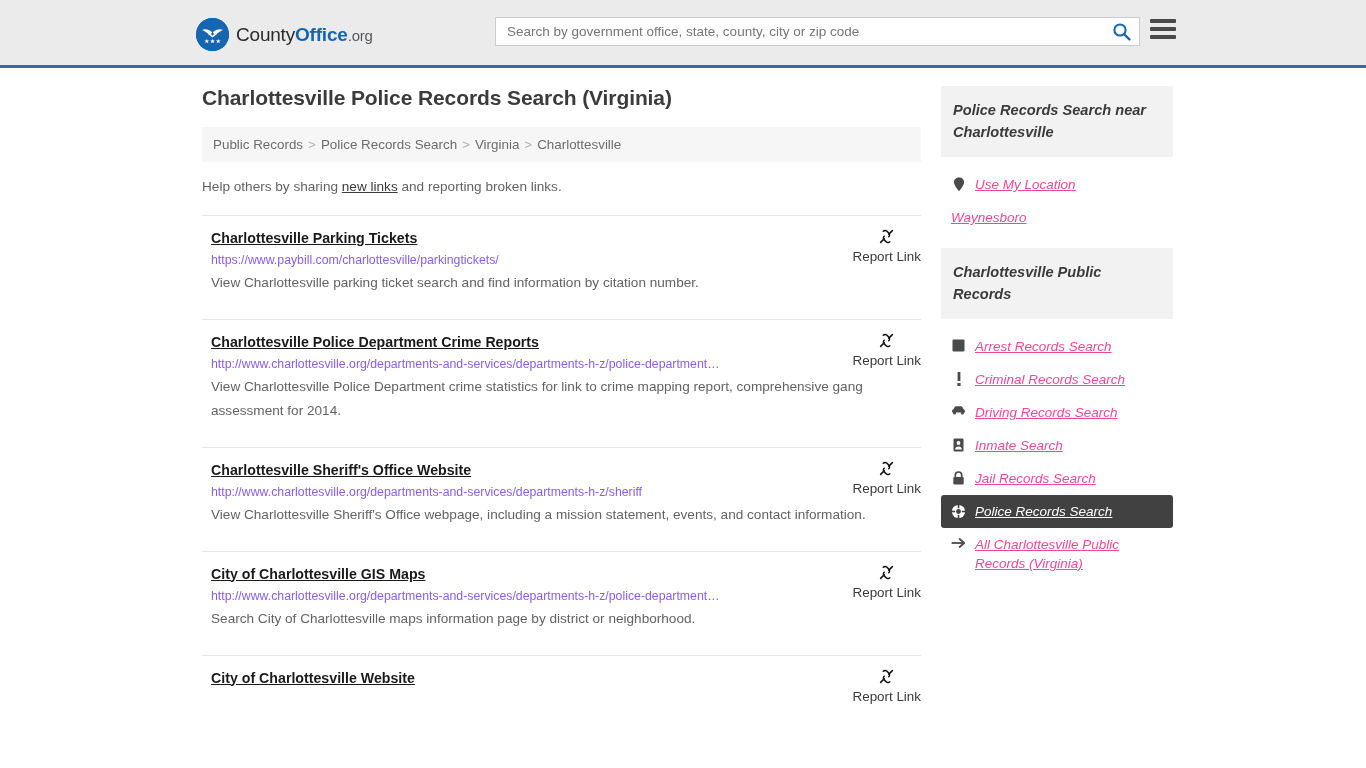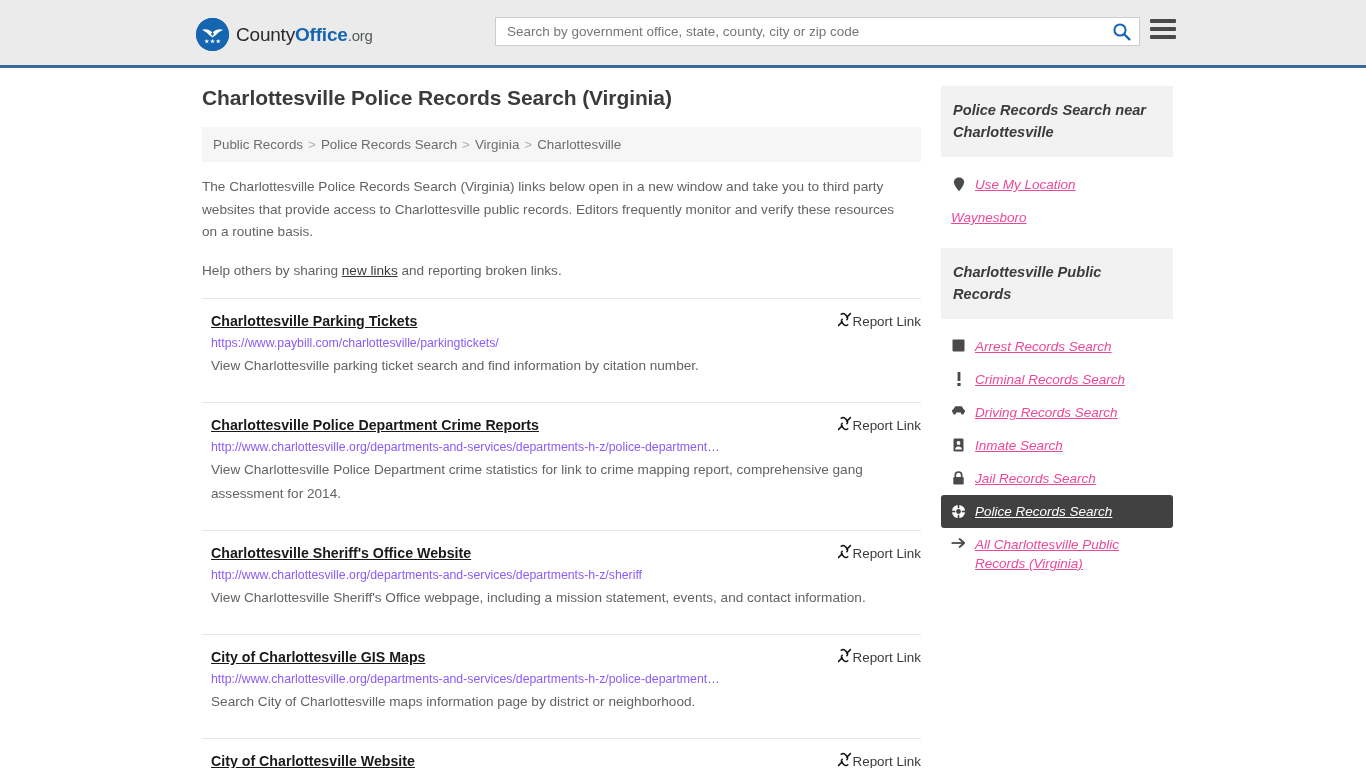--- a/index.html
+++ b/index.html
@@ -186,20 +186,21 @@
     margin: 0;
     max-width: 695px;
   }
   .report-link {
     position: absolute;
     right: 0;
     top: 12px;
     display: flex;
     align-items: center;
     cursor: pointer;
+    flex-direction: column;
   }
   .report-link .rl-label {
     font-size: 13.4px;
     color: #3b3b3b;
   }
   .unlink-icon { display: block; }
 
   
   .side-card { margin-bottom: 8px; }
   .side-head {
@@ -282,21 +283,20 @@
 
     <div class="col-main">
 
       <h1 class="page-title">Charlottesville Police Records Search (Virginia)</h1>
 
       <nav class="breadcrumb">
         <a>Public Records</a><span class="sep">&gt;</span><a>Police Records Search</a><span class="sep">&gt;</span><a>Virginia</a><span class="sep">&gt;</span><a>Charlottesville</a>
       </nav>
 
       <div class="intro">
-        <p>The Charlottesville Police Records Search (Virginia) links below open in a new window and take you to third party websites that provide access to Charlottesville public records. Editors frequently monitor and verify these resources on a routine basis.</p>
         <p><span>Help others by sharing </span><a>new links</a><span> and reporting broken links.</span></p>
       </div>
 
       <div class="results">
 
         <div class="result">
           <a class="result-title">Charlottesville Parking Tickets</a>
           <div class="result-url">https://www.paybill.com/charlottesville/parkingtickets/</div>
           <p class="result-desc">View Charlottesville parking ticket search and find information by citation number.</p>
           <div class="report-link">

